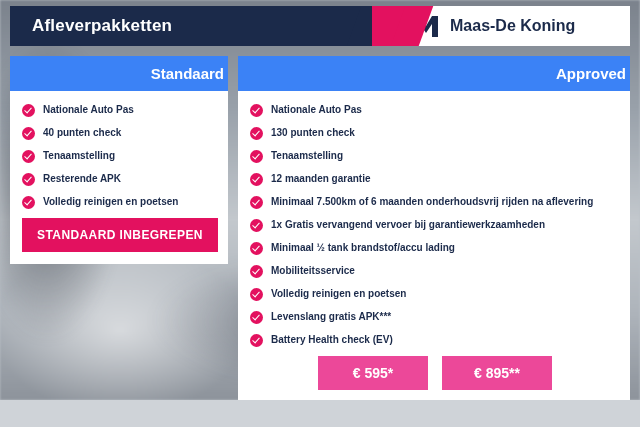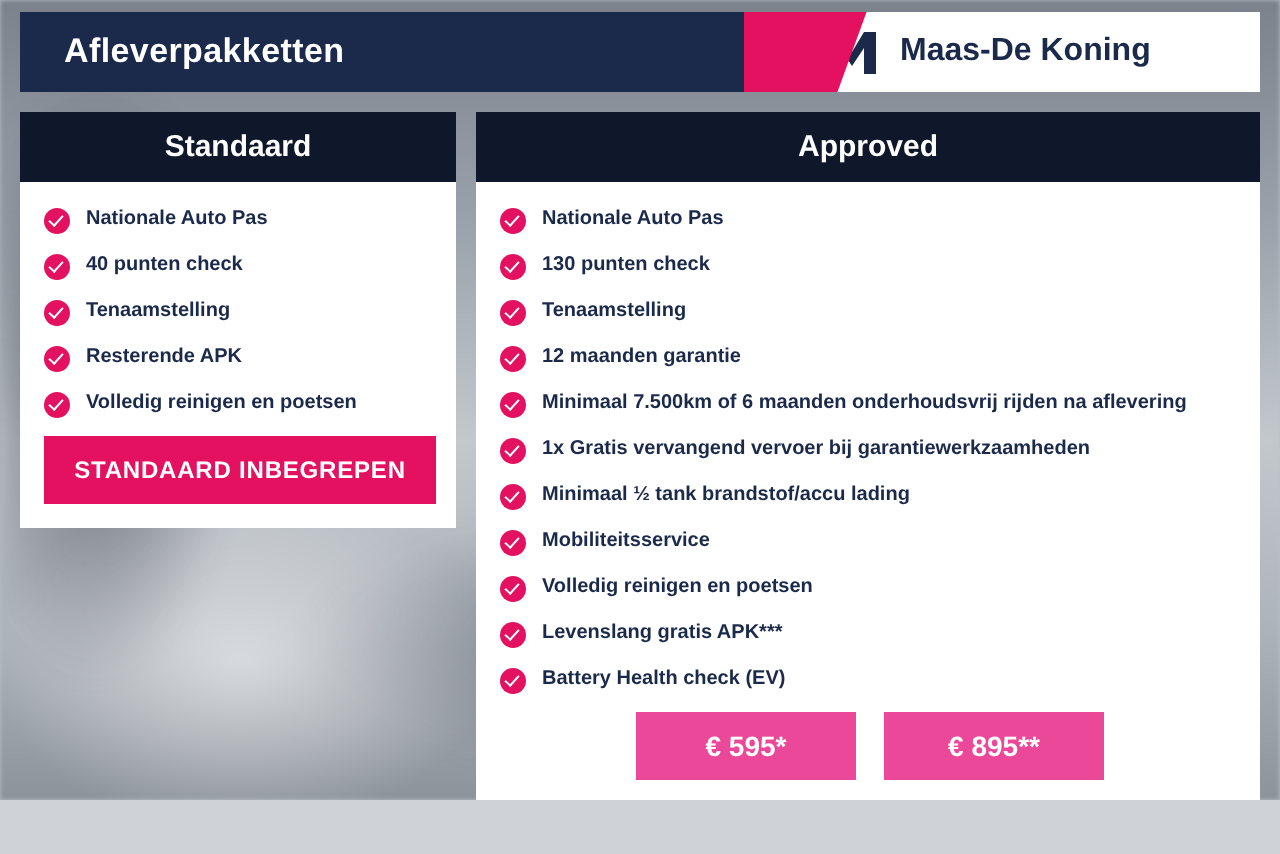--- a/index.html
+++ b/index.html
@@ -128,23 +128,23 @@
   .card {
     background: #ffffff;
   }
   .card-standard {
     width: 218px;
   }
   .card-approved {
     width: 392px;
   }
   .card-head {
-    background: #0f172a;
+    background: #3b82f6;
     color: #ffffff;
-    text-align: center;
+    text-align: right;
     font-size: 15px;
     font-weight: bold;
     padding: 9px 4px;
   }
   .card-body {
     padding: 12px 10px 12px 12px;
   }
   ul.feature-list {
     list-style: none;
     margin: 0;

